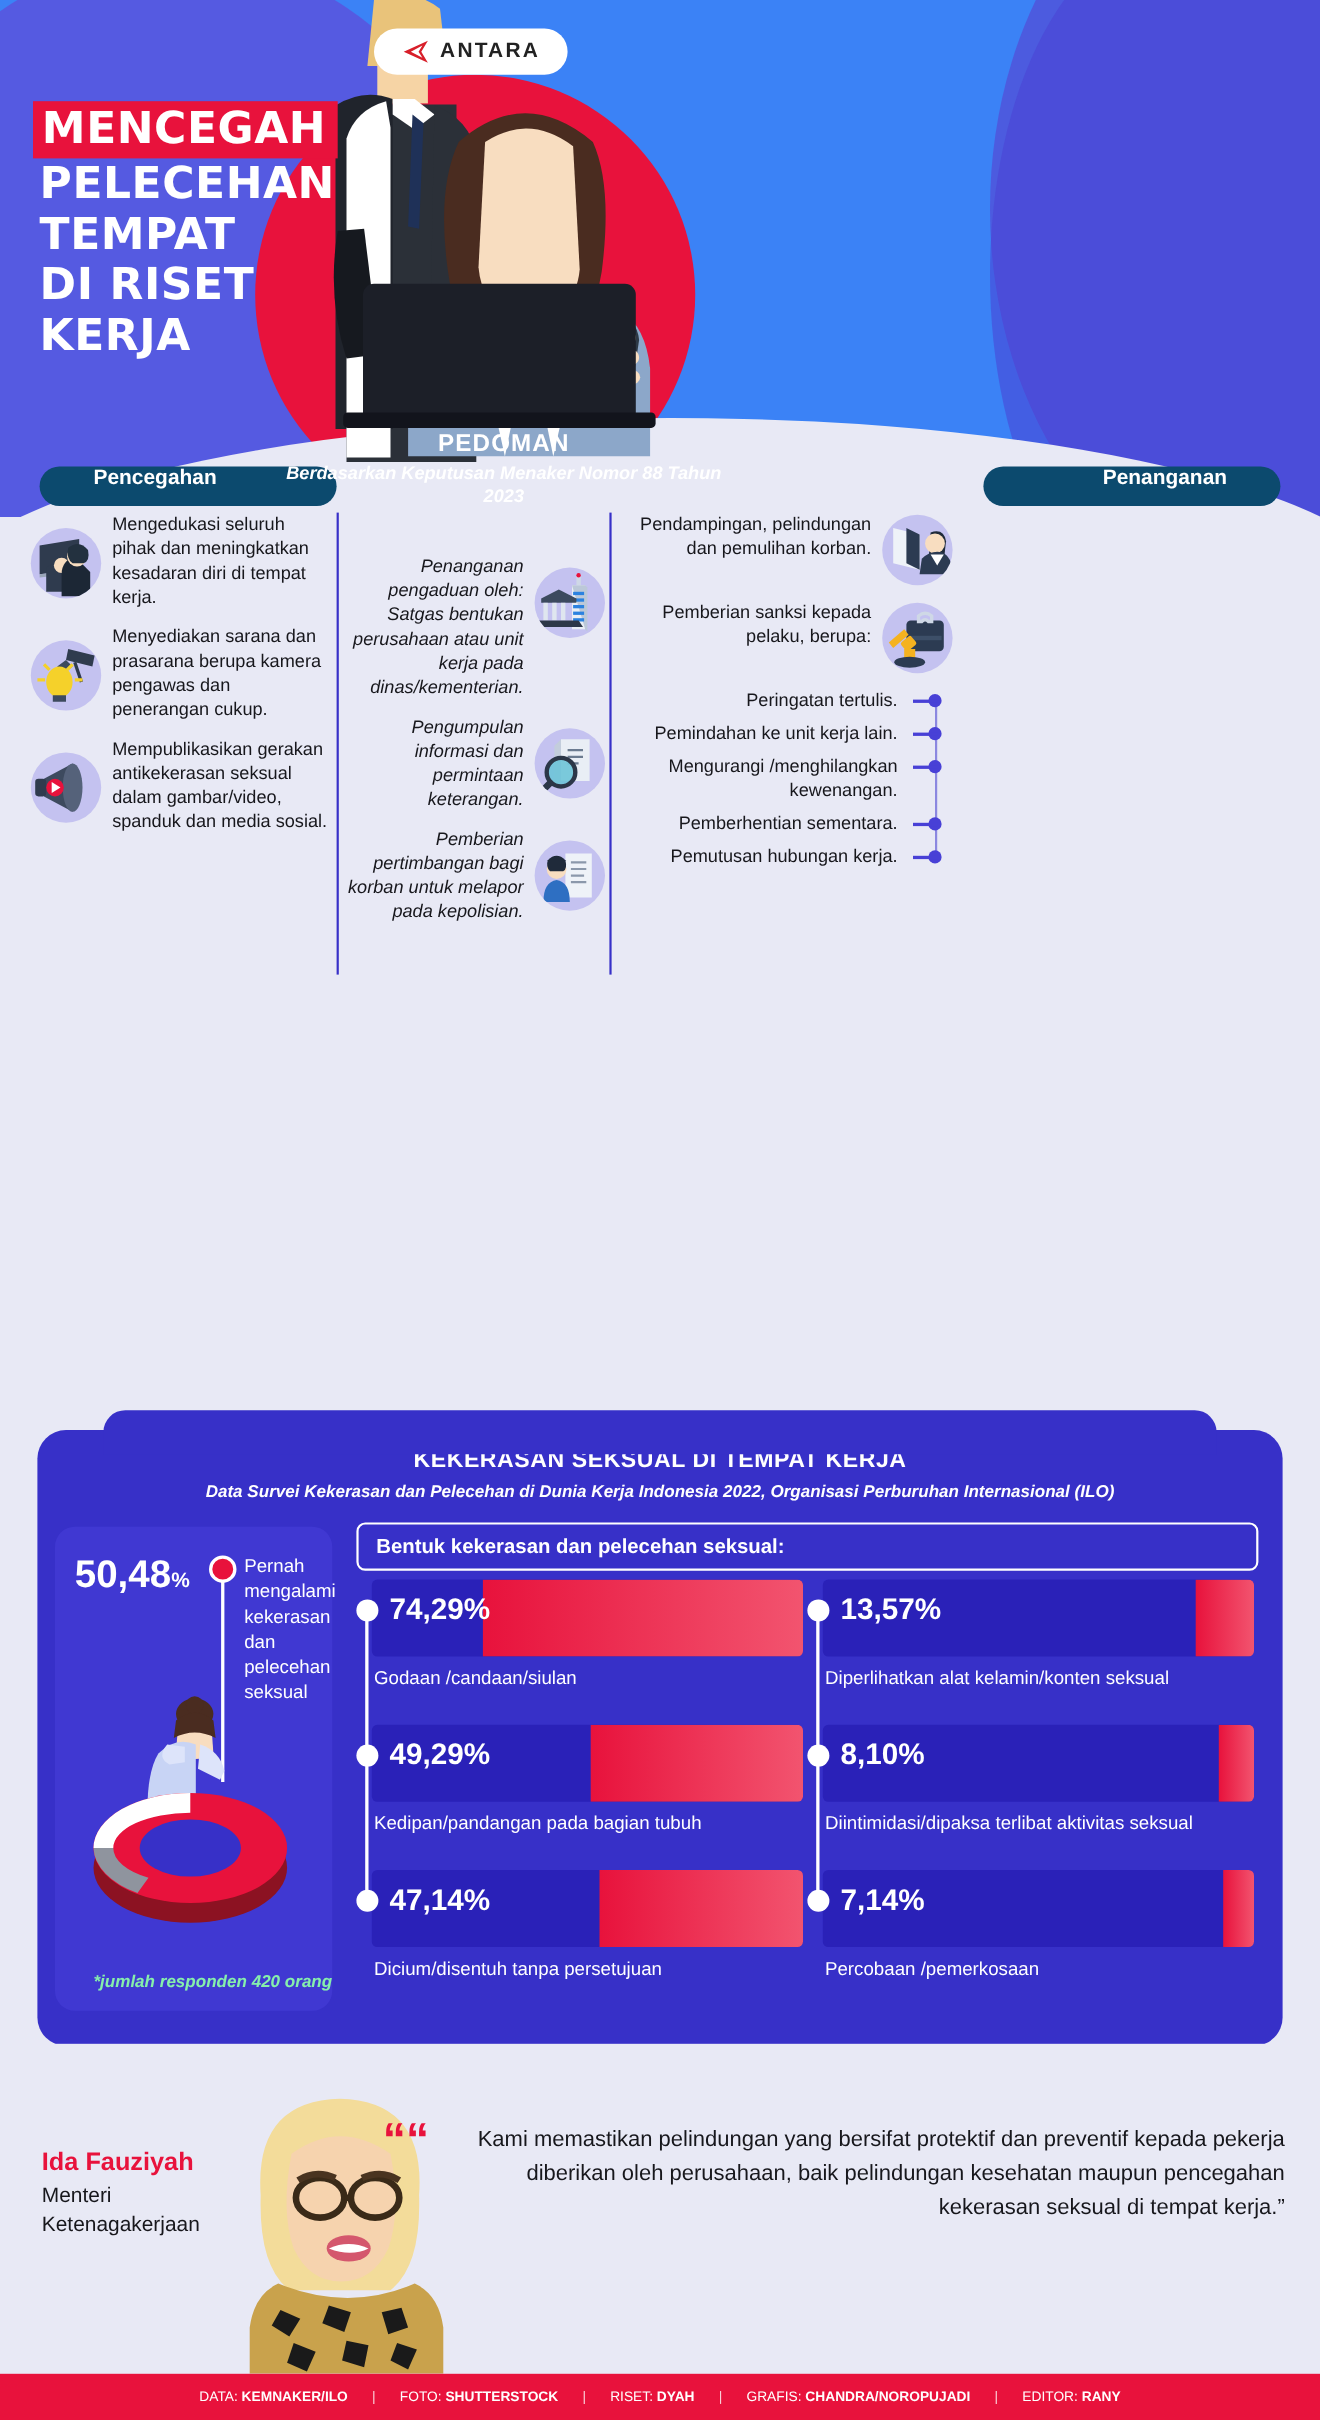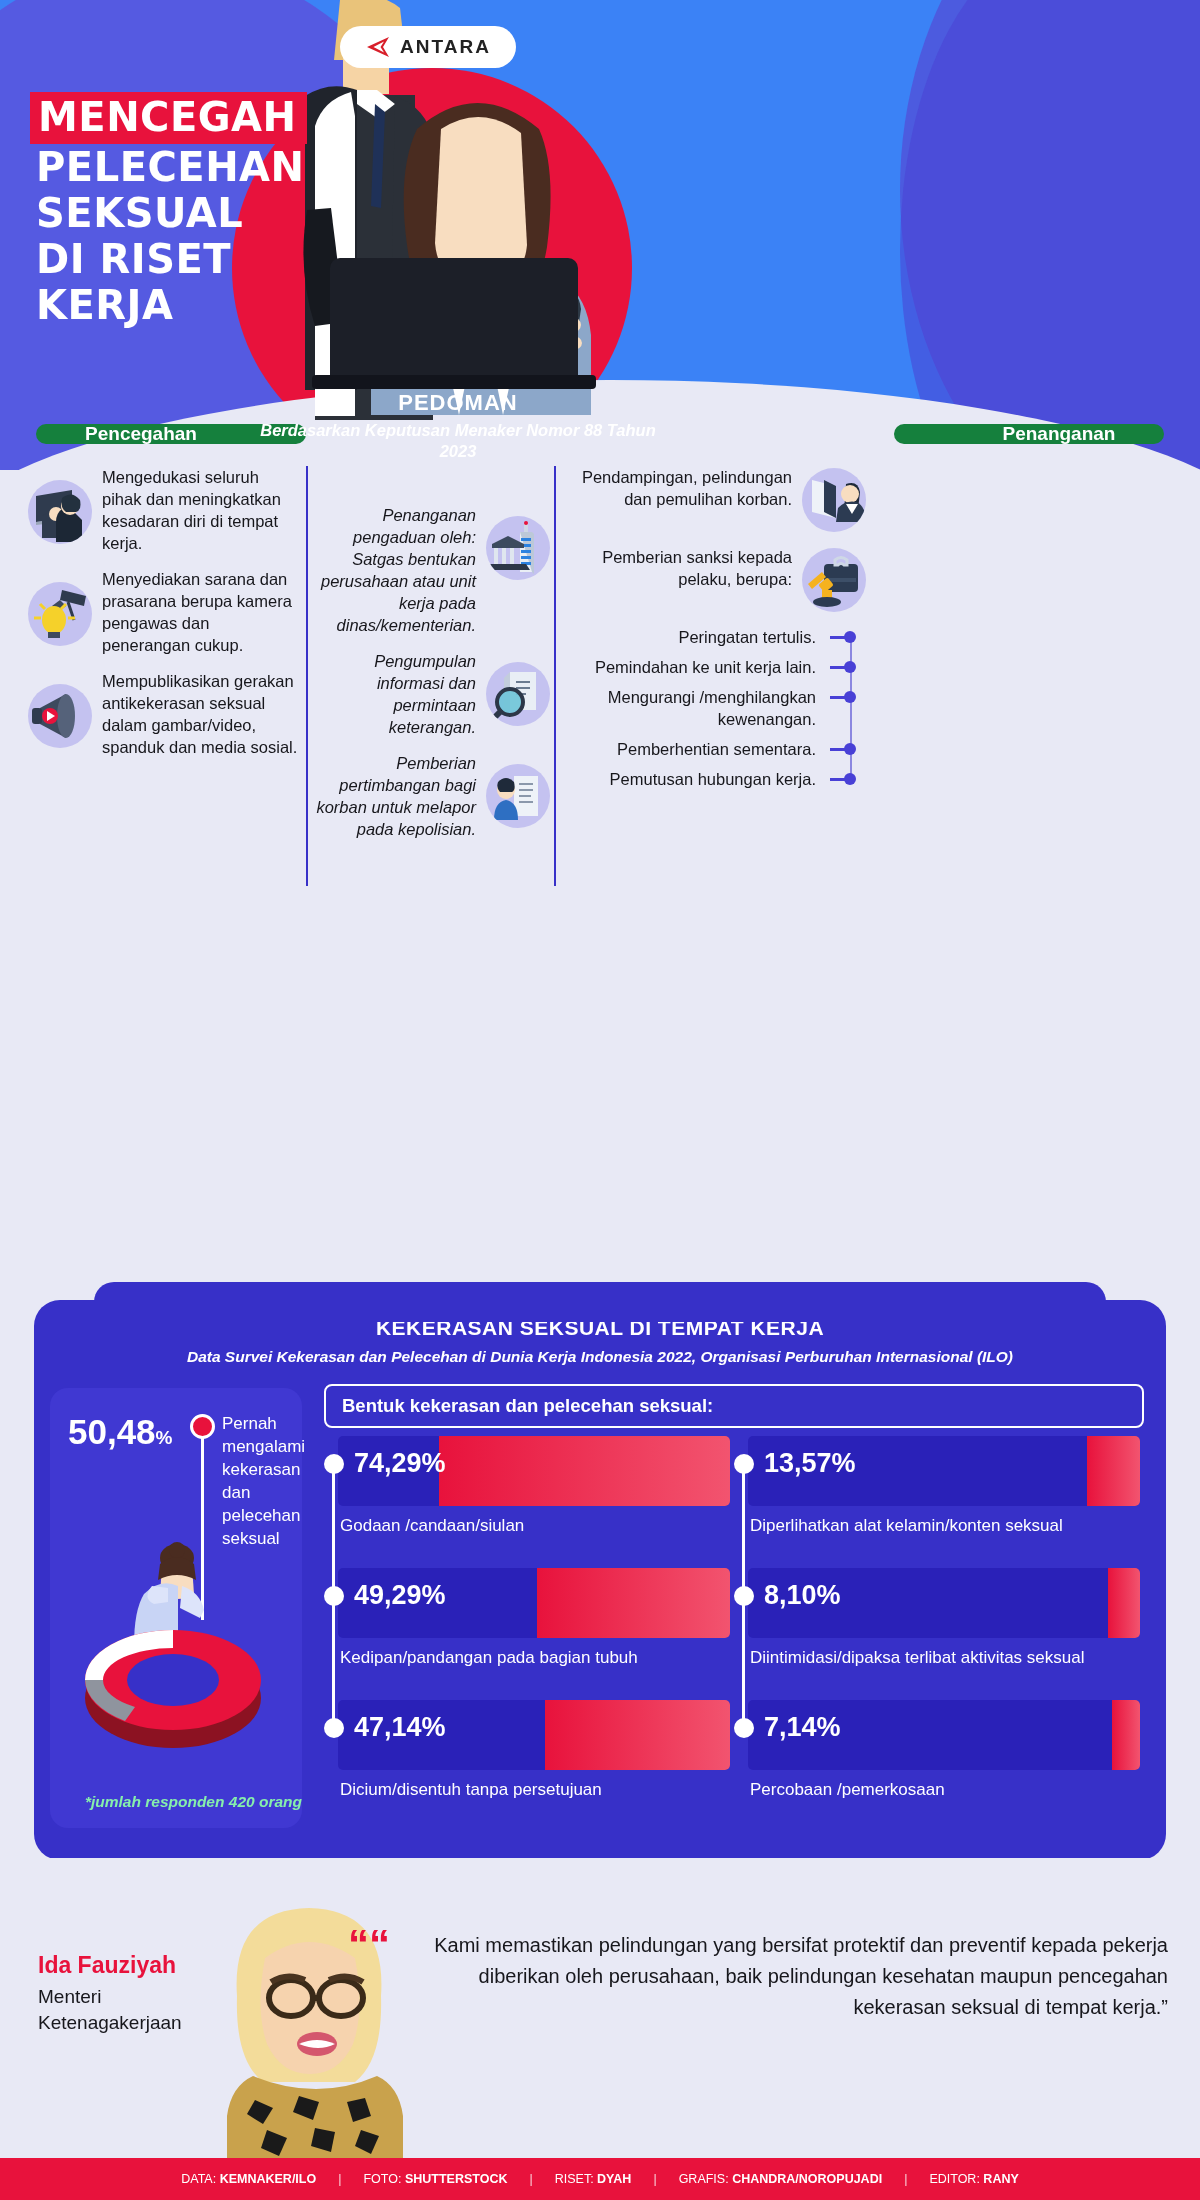--- a/index.html
+++ b/index.html
@@ -96,22 +96,22 @@
   }
   .pedoman .ped-title {
     font-size: 22px; font-weight: 800; letter-spacing: 1px;
   }
   .pedoman .ped-sub {
     font-size: 16.5px; font-style: italic; font-weight: 700; line-height: 21px; margin-top: 4px;
   }
 
   
   .pill {
-    position: absolute; height: 20px; background: #15803d; color: #fff;
-    display: flex; align-items: center; border-radius: 18px;
+    position: absolute; height: 36px; background: #0c4a6e; color: #fff;
+    display: flex; border-radius: 18px;
     font-size: 19px; font-weight: 700; z-index: 36;
   }
   .pill.left { left: 36px; top: 424px; width: 270px; justify-content: center; padding-right:60px;}
   .pill.right { right: 36px; top: 424px; width: 270px; justify-content: center; padding-left:60px;}
 
   
   .cols { position: absolute; left: 0; top: 466px; width: 1200px; height: 440px; }
   .divider {
     position: absolute; top: 0; width: 2px; height: 420px; background: #3730c8;
   }
@@ -318,21 +318,21 @@
       <svg class="mark" viewBox="0 0 26 22">
         <path d="M2 11 L24 1 L18 11 L24 21 Z" fill="#d81f2a"></path>
         <path d="M8.5 11 L19 5.4 L15.5 11 L19 16.6 Z" fill="#fff"></path>
       </svg>
       <span class="name">ANTARA</span>
     </div>
 
     <div class="title-wrap">
       <div class="title-line hl">MENCEGAH</div>
       <div class="title-line">PELECEHAN</div>
-      <div class="title-line">SEKSUAL</div>
+      <div class="title-line">TEMPAT</div>
       <div class="title-line">DI RISET</div>
       <div class="title-line">KERJA</div>
     </div>
 
 
     <div class="hero-bottom-curve"></div>
   </div>
 
   <div class="pedoman">
     <div class="ped-title">PEDOMAN</div>

